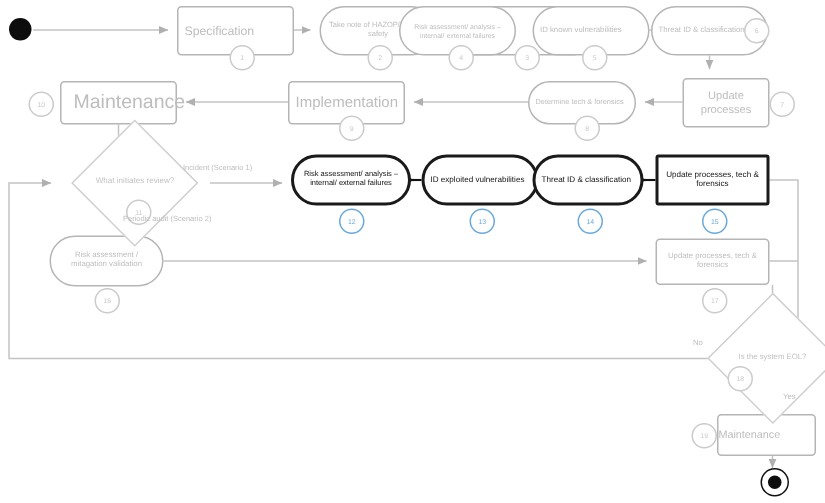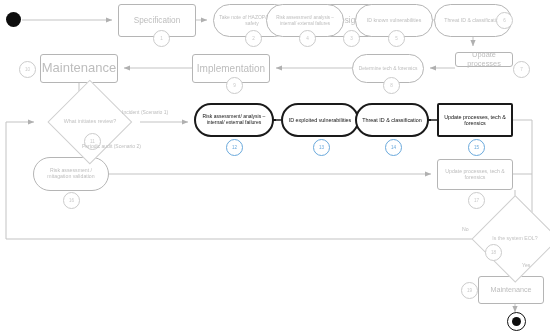--- a/index.html
+++ b/index.html
@@ -1,21 +1,21 @@
 <!DOCTYPE html>
 <html><head>
 <meta charset="utf-8">
 <style>
   html,body{margin:0;padding:0;background:#ffffff;}
   body{width:550px;height:335px;position:relative;overflow:hidden;
        font-family:"Liberation Sans","DejaVu Sans",sans-serif;color:#b8b8b8;}
   #canvas{position:absolute;inset:0;width:550px;height:335px;}
   svg.edges{position:absolute;left:0;top:0;width:550px;height:335px;pointer-events:none;}
   .node{position:absolute;box-sizing:border-box;display:flex;align-items:center;
-        justify-content:center;text-align:center;line-height:1.12;}
+        text-align:center;line-height:1.12;}
   .n-rect{border:1px solid #b5b5b5;border-radius:3px;background:#fff;color:#bdbdbd;}
   .n-round{border:1px solid #b5b5b5;border-radius:999px;background:#fff;color:#bdbdbd;}
   .n-rect.hl{border:2px solid #1a1a1a;color:#111;border-radius:2px;}
   .n-round.hl{border:2px solid #1a1a1a;color:#111;}
   .diamond-shape{position:absolute;border:1px solid #cfcfcf;background:#fff;
         transform:rotate(45deg);box-sizing:border-box;}
   .dlabel{position:absolute;display:flex;align-items:center;justify-content:center;
         text-align:center;line-height:1.1;color:#c2c2c2;}
   .badge{position:absolute;width:15px;height:15px;border-radius:50%;
         border:1px solid #cbcbcb;background:#fff;color:#c9c9c9;
@@ -100,21 +100,21 @@
       </div>
       <div class="badge" style="left: 299px; top: 30px;">4</div>
       <div class="node n-round" style="left: 355px; top: 4px; width: 78px; height: 33px; font-size: 5.2px; padding: 2px 4px;">
         <span>ID known vulnerabilities</span>
       </div>
       <div class="badge" style="left: 388px; top: 30px;">5</div>
       <div class="node n-round" style="left: 434px; top: 4px; width: 78px; height: 33px; font-size: 5.2px; padding: 2px 4px;">
         <span>Threat ID &amp; classification</span>
       </div>
       <div class="badge" style="left: 496px; top: 12px;">6</div>
-      <div class="node n-rect" style="left: 455px; top: 52px; width: 58px; height: 15px; font-size: 7.4px; padding: 2px 4px;">
+      <div class="node n-rect" style="left: 455px; top: 52px; width: 58px; height: 33px; font-size: 7.4px; padding: 2px 4px;">
         <span>Update processes</span>
       </div>
       <div class="badge" style="left: 513px; top: 61px;">7</div>
       <div class="node n-round" style="left: 352px; top: 54px; width: 72px; height: 29px; font-size: 4.9px; padding: 2px 4px;">
         <span>Determine tech &amp; forensics</span>
       </div>
       <div class="badge" style="left: 383px; top: 77px;">8</div>
       <div class="node n-rect" style="left: 192px; top: 54px; width: 78px; height: 29px; font-size: 10px; padding: 2px 4px;">
         <span>Implementation</span>
       </div>

